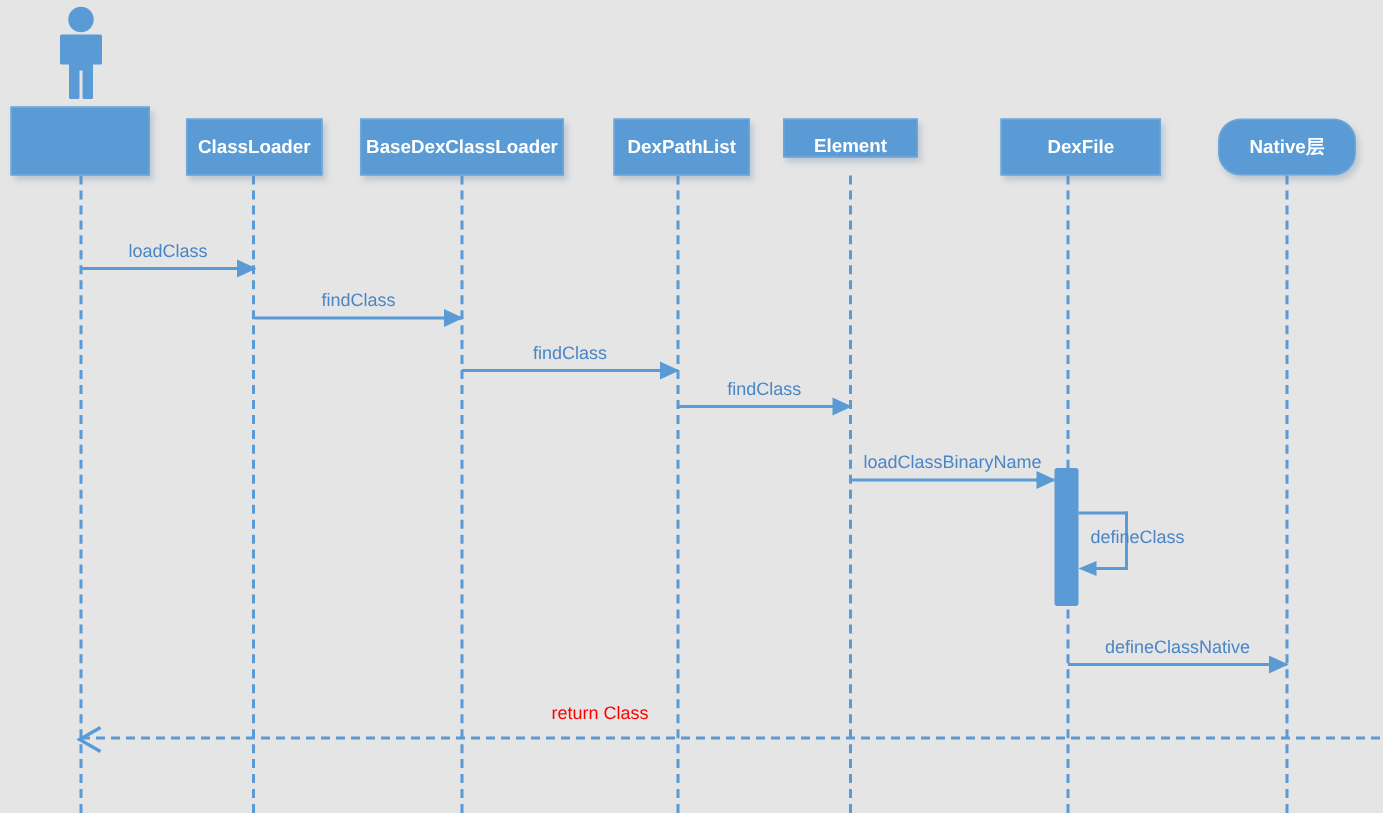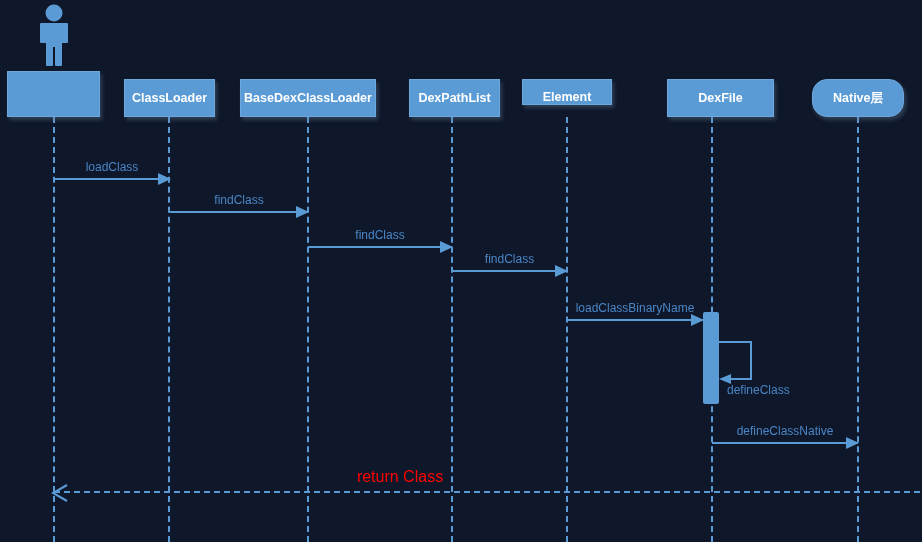--- a/index.html
+++ b/index.html
@@ -1,20 +1,20 @@
 <!DOCTYPE html>
 <html><head>
 <meta charset="utf-8">
 <style>
   html, body { margin: 0; padding: 0; background: #ffffff; }
   .diagram {
     position: relative;
     width: 922px;
     height: 542px;
-    background: #0f172a;
+    background: #e5e5e5;
     overflow: hidden;
     font-family: "Liberation Sans", sans-serif;
   }
 
   
   .lifeline {
     position: absolute;
     top: 117px;
     bottom: 0;
     width: 0;
@@ -105,38 +105,37 @@
   .self-top    { position: absolute; left: 719px; top: 341px; width: 33px; height: 2px; background: #5b9bd5; }
   .self-right  { position: absolute; left: 750px; top: 341px; width: 2px;  height: 39px; background: #5b9bd5; }
   .self-bottom { position: absolute; left: 730px; top: 378px; width: 22px; height: 2px; background: #5b9bd5; }
   .self-arrow  { left: 719px; top: 374px; }
   .self-lbl {
     position: absolute;
     left: 727px; top: 351px;
     color: #4a86c6;
     font-size: 12px;
     white-space: nowrap;
-    margin-top: 32px;
   }
 
   
   .return-line {
     position: absolute;
     left: 54px; top: 491px;
     width: 866px; height: 0;
     border-top: 2px dashed #5b9bd5;
   }
   .return-arrow { position: absolute; left: -3px; top: -10px; }
   .return-lbl {
     position: absolute;
     left: 340px; top: 468px;
     width: 120px;
     text-align: center;
     color: #ff0000;
-    font-size: 16px;
+    font-size: 12px;
     white-space: nowrap;
   }
 </style>
 </head>
 <body>
 
 <div class="diagram">
 
   <svg class="actor" width="44" height="66" viewBox="0 0 44 66">
     <circle cx="22" cy="10" r="8.5" fill="#5b9bd5"></circle>

